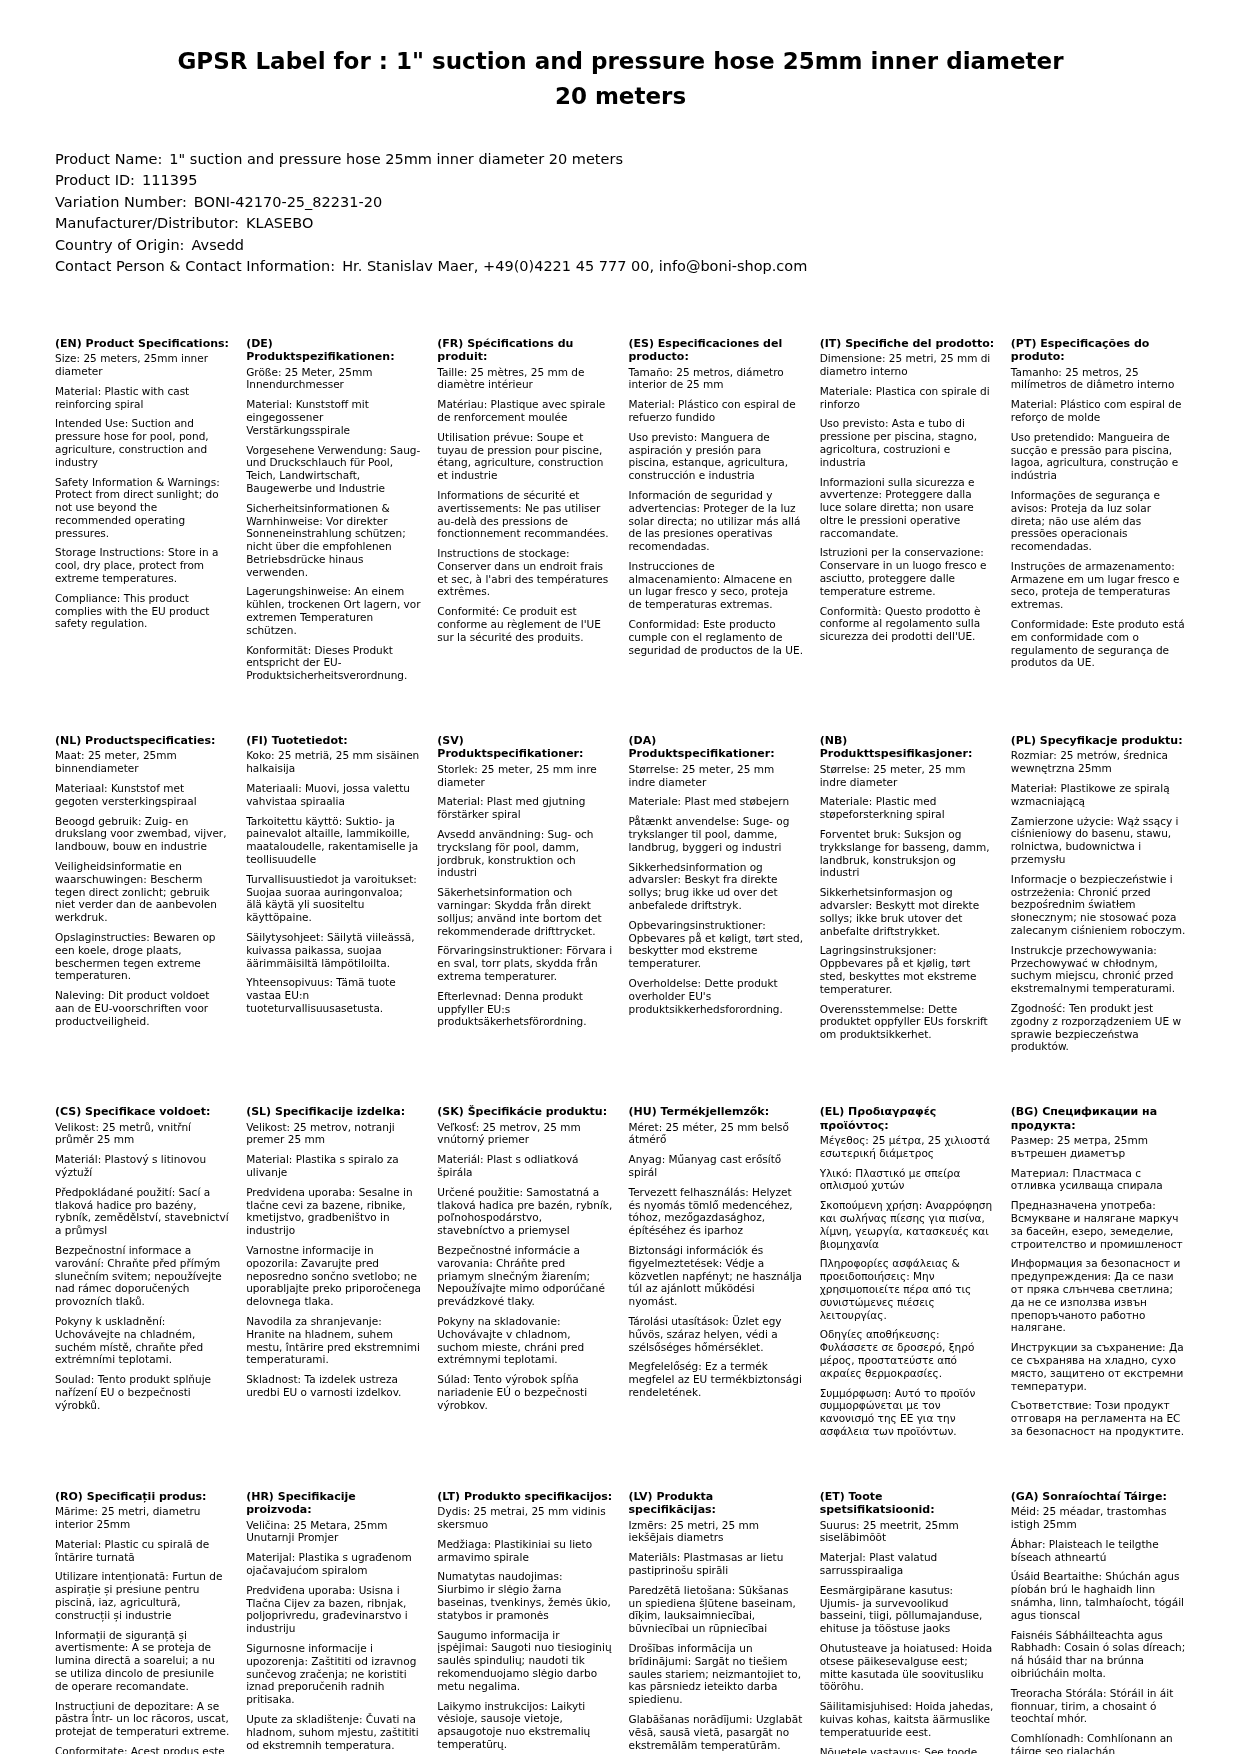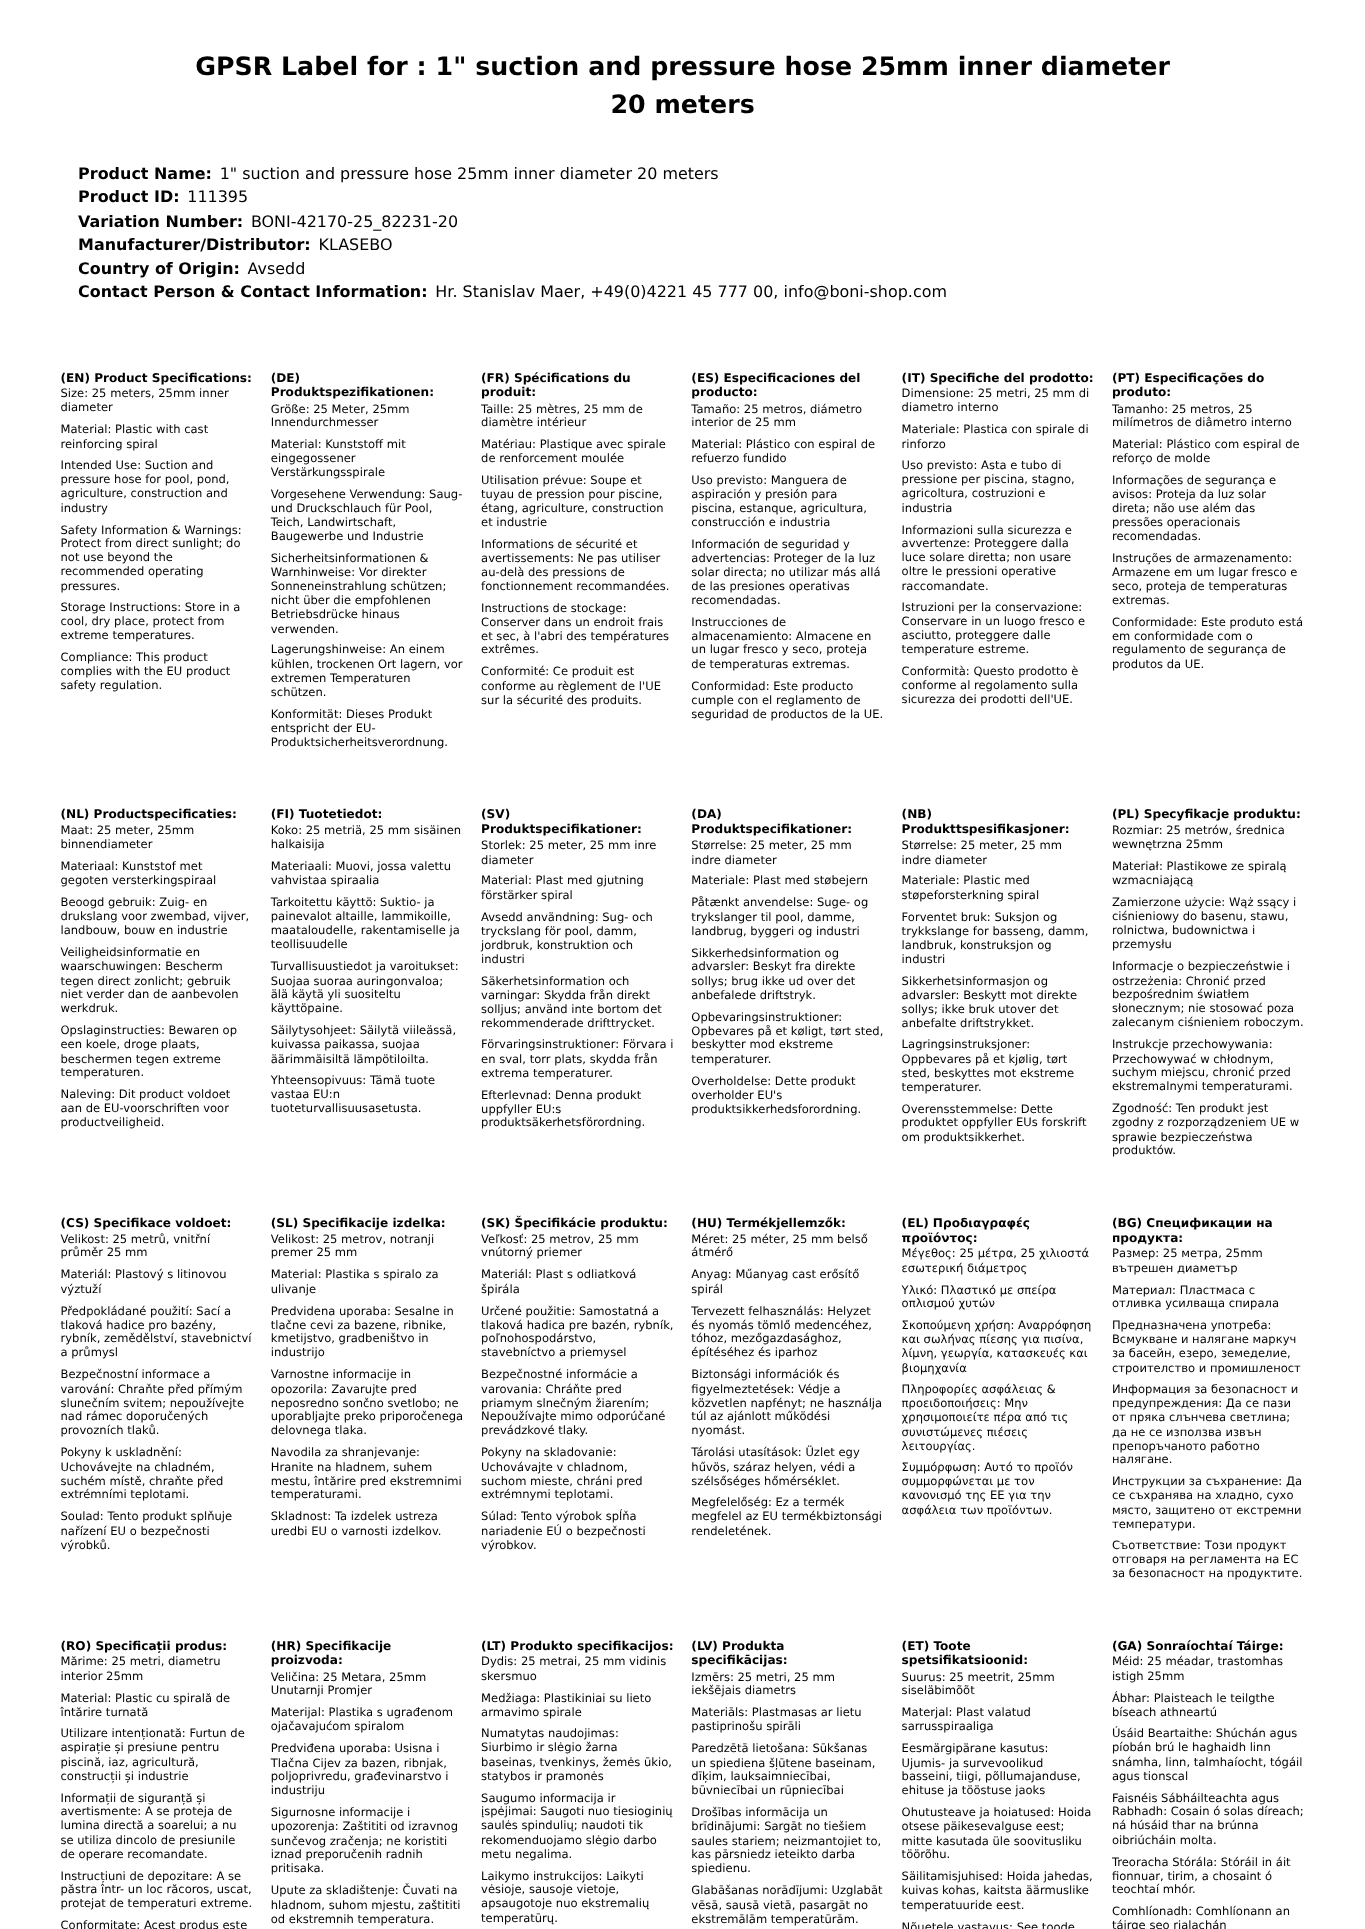--- a/index.html
+++ b/index.html
@@ -14,21 +14,21 @@
   .title {
     margin-top: 44px;
     text-align: center;
     font-weight: 700;
     font-size: 23px;
     line-height: 1.5;
     color: #000;
   }
   .product-info { margin-top: 36px; }
   .pi-row { font-size: 14.5px; line-height: 1.48; color: #000; }
-  .pi-label { font-weight: 700; margin-right: 7px; margin-left: 16px; }
+  .pi-label { font-weight: 400; margin-right: 7px; }
   .blocks-grid {
     margin-top: 48px;
     display: grid;
     grid-template-columns: repeat(6, 1fr);
     column-gap: 16px;
     row-gap: 34px;
   }
   .spec-block { font-size: 10.5px; line-height: 1.22; color: #000; }
   .spec-heading { font-weight: 700; font-size: 11px; margin: 11px 0 2px 0; }
   .spec-para { margin: 0 0 7px 0; }
@@ -118,20 +118,21 @@
           <p class="spec-para">Informazioni sulla sicurezza e avvertenze: Proteggere dalla luce solare diretta; non usare oltre le pressioni operative raccomandate.</p>
           <p class="spec-para">Istruzioni per la conservazione: Conservare in un luogo fresco e asciutto, proteggere dalle temperature estreme.</p>
           <p class="spec-para">Conformità: Questo prodotto è conforme al regolamento sulla sicurezza dei prodotti dell'UE.</p>
         </div>
   </div>
       <div class="spec-block">
     <div class="spec-heading">(PT) Especificações do produto:</div>
     <div>
           <p class="spec-para">Tamanho: 25 metros, 25 milímetros de diâmetro interno</p>
           <p class="spec-para">Material: Plástico com espiral de reforço de molde</p>
+          <p class="spec-para">Uso pretendido: Mangueira de sucção e pressão para piscina, lagoa, agricultura, construção e indústria</p>
           <p class="spec-para">Informações de segurança e avisos: Proteja da luz solar direta; não use além das pressões operacionais recomendadas.</p>
           <p class="spec-para">Instruções de armazenamento: Armazene em um lugar fresco e seco, proteja de temperaturas extremas.</p>
           <p class="spec-para">Conformidade: Este produto está em conformidade com o regulamento de segurança de produtos da UE.</p>
         </div>
   </div>
       <div class="spec-block">
     <div class="spec-heading">(NL) Productspecificaties:</div>
     <div>
           <p class="spec-para">Maat: 25 meter, 25mm binnendiameter</p>
           <p class="spec-para">Materiaal: Kunststof met gegoten versterkingspiraal</p>
@@ -240,20 +241,21 @@
           <p class="spec-para">Megfelelőség: Ez a termék megfelel az EU termékbiztonsági rendeletének.</p>
         </div>
   </div>
       <div class="spec-block">
     <div class="spec-heading">(EL) Προδιαγραφές προϊόντος:</div>
     <div>
           <p class="spec-para">Μέγεθος: 25 μέτρα, 25 χιλιοστά εσωτερική διάμετρος</p>
           <p class="spec-para">Υλικό: Πλαστικό με σπείρα οπλισμού χυτών</p>
           <p class="spec-para">Σκοπούμενη χρήση: Αναρρόφηση και σωλήνας πίεσης για πισίνα, λίμνη, γεωργία, κατασκευές και βιομηχανία</p>
           <p class="spec-para">Πληροφορίες ασφάλειας &amp; προειδοποιήσεις: Μην χρησιμοποιείτε πέρα από τις συνιστώμενες πιέσεις λειτουργίας.</p>
+          <p class="spec-para">Οδηγίες αποθήκευσης: Φυλάσσετε σε δροσερό, ξηρό μέρος, προστατεύστε από ακραίες θερμοκρασίες.</p>
           <p class="spec-para">Συμμόρφωση: Αυτό το προϊόν συμμορφώνεται με τον κανονισμό της ΕΕ για την ασφάλεια των προϊόντων.</p>
         </div>
   </div>
       <div class="spec-block">
     <div class="spec-heading">(BG) Спецификации на продукта:</div>
     <div>
           <p class="spec-para">Размер: 25 метра, 25mm вътрешен диаметър</p>
           <p class="spec-para">Материал: Пластмаса с отливка усилваща спирала</p>
           <p class="spec-para">Предназначена употреба: Всмукване и налягане маркуч за басейн, езеро, земеделие, строителство и промишленост</p>
           <p class="spec-para">Информация за безопасност и предупреждения: Да се пази от пряка слънчева светлина; да не се използва извън препоръчаното работно налягане.</p>

